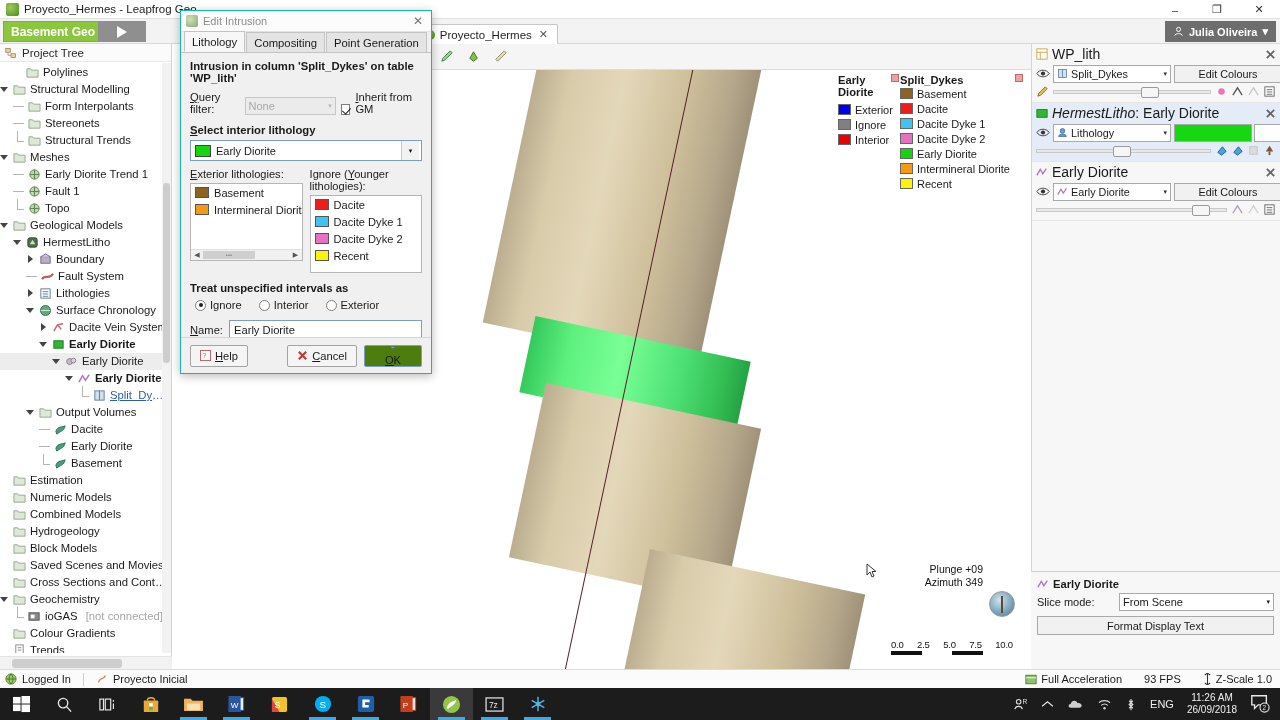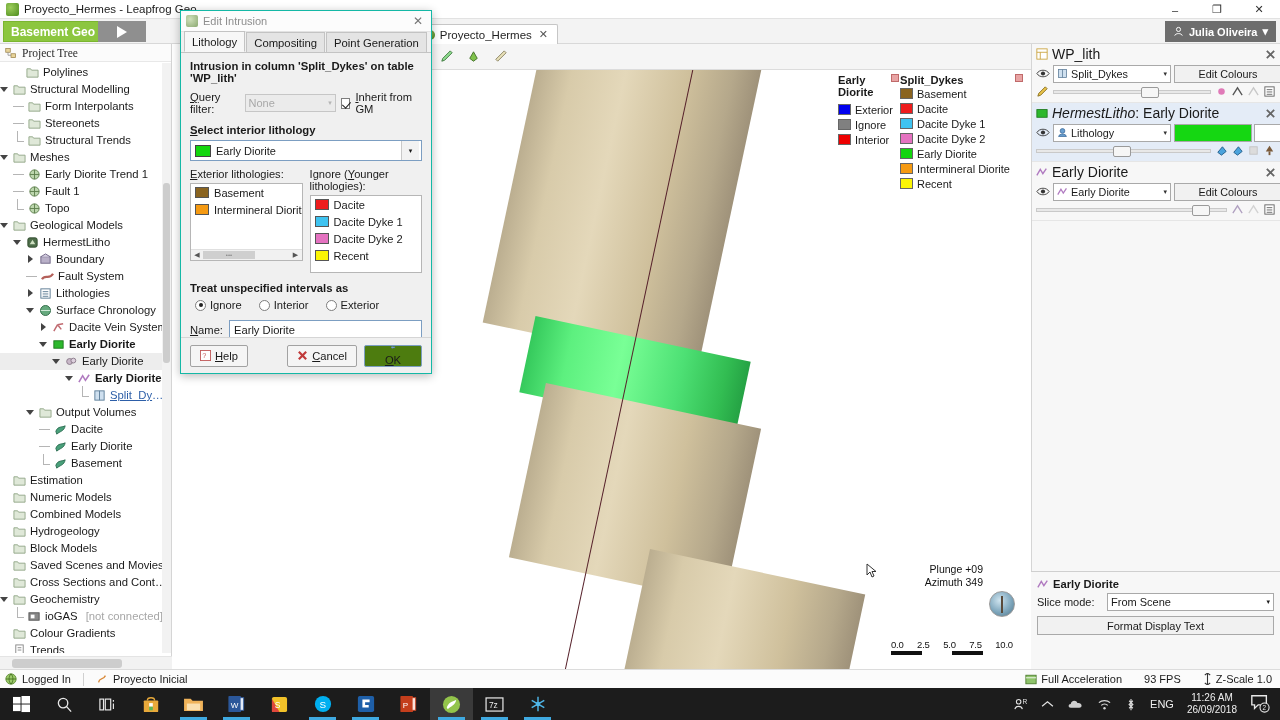--- a/index.html
+++ b/index.html
@@ -92,21 +92,21 @@
   .tsep { width: 1px; height: 17px; background: #d0d0d0; margin: 0 3px; }
 
   
   .leftpanel {
     position: absolute; left: 0; top: 44px; width: 172px; height: 625px;
     background: #ffffff; border-right: 1px solid #d5d5d5;
   }
   .lp-header {
     height: 18px; display: flex; align-items: center; gap: 5px;
     padding-left: 5px; font-size: 11.5px; color: #2a2a2a;
-    background: #fbfbfb; border-bottom: 1px solid #e8e8e8; font-family: Liberation Serif, serif;
+    background: #fbfbfb; border-bottom: 1px solid #e8e8e8;
   }
   .tree {
     position: absolute; top: 19px; left: 0; right: 0; bottom: 16px;
     overflow: hidden; padding-top: 1px;
   }
   .trow {
     height: 17px; display: flex; align-items: center; gap: 4px;
     font-size: 11.3px; white-space: nowrap; padding-right: 4px;
     line-height: 17px;
   }
@@ -242,21 +242,21 @@
   .mini-icons { display: flex; gap: 3px; align-items: center; flex: 0 0 auto; }
   .mini { width: 13px; height: 13px; }
   .close-x { width: 11px; height: 11px; flex: 0 0 auto; }
 
   
   .props {
     position: absolute; left: 1031px; top: 571px; width: 249px; height: 98px;
     background: #f7f7f7; border-top: 1px solid #cfcfcf; padding: 4px 6px;
   }
   .props-title { display: flex; align-items: center; gap: 4px; font-weight: bold; font-size: 11.2px; height: 15px; }
-  .prop-row { display: flex; align-items: center; height: 22px; gap: 4px; }
+  .prop-row { display: flex; align-items: center; height: 22px; gap: 16px; }
   .prop-lab { width: 66px; font-size: 11px; }
   .prop-sel {
     flex: 1; height: 18px; background: #fff; border: 1px solid #a9a9a9;
     display: flex; align-items: center; padding: 0 3px; font-size: 11px;
   }
   .prop-sel .cb-caret { margin-left: auto; font-size: 7px; }
   .spin { display: flex; flex-direction: column; width: 11px; height: 18px; border: 1px solid #a9a9a9; border-left: none; }
   .spin span { flex: 1; display: flex; align-items: center; justify-content: center; font-size: 5px; background: #f1f1f1; }
   .prop-btn {
     width: 100%; height: 19px; background: #f1f1f1; border: 1px solid #a9a9a9;
@@ -314,21 +314,21 @@
   }
   .dtab2 {
     height: 20px; padding: 0 7px; font-size: 11.3px; display: flex; align-items: center;
     background: #e4e4e4; border: 1px solid #c3c3c3; border-bottom: none; margin-right: 1px;
   }
   .dtab2.active { background: #f7f7f7; height: 21px; border-bottom: 1px solid #f7f7f7; }
   .dlg-body { padding: 7px 9px 0 9px; }
   .dlg-h {
     font-weight: bold; font-size: 11.3px; margin-bottom: 7px;
   }
-  .row-qf { display: flex; align-items: center; gap: 5px; margin-bottom: 9px; }
+  .row-qf { display: flex; align-items: flex-end; gap: 5px; margin-bottom: 9px; }
   .row-qf .lab { font-size: 11.2px; }
   .qf-combo {
     width: 105px; height: 18px; background: #ebebeb; border: 1px solid #c6c6c6;
     display: flex; align-items: center; padding: 0 3px; font-size: 11px; color: #a8a8a8;
   }
   .qf-combo .cb-caret { margin-left: auto; font-size: 7px; color: #b5b5b5; }
   .chk { width: 11px; height: 11px; border: 1px solid #7d7d7d; background: #fff; position: relative; }
   .chk.on::after {
     content: ''; position: absolute; left: 2px; top: 1px; width: 4px; height: 7px;
     border: solid #222; border-width: 0 1.6px 1.6px 0; transform: rotate(42deg);

